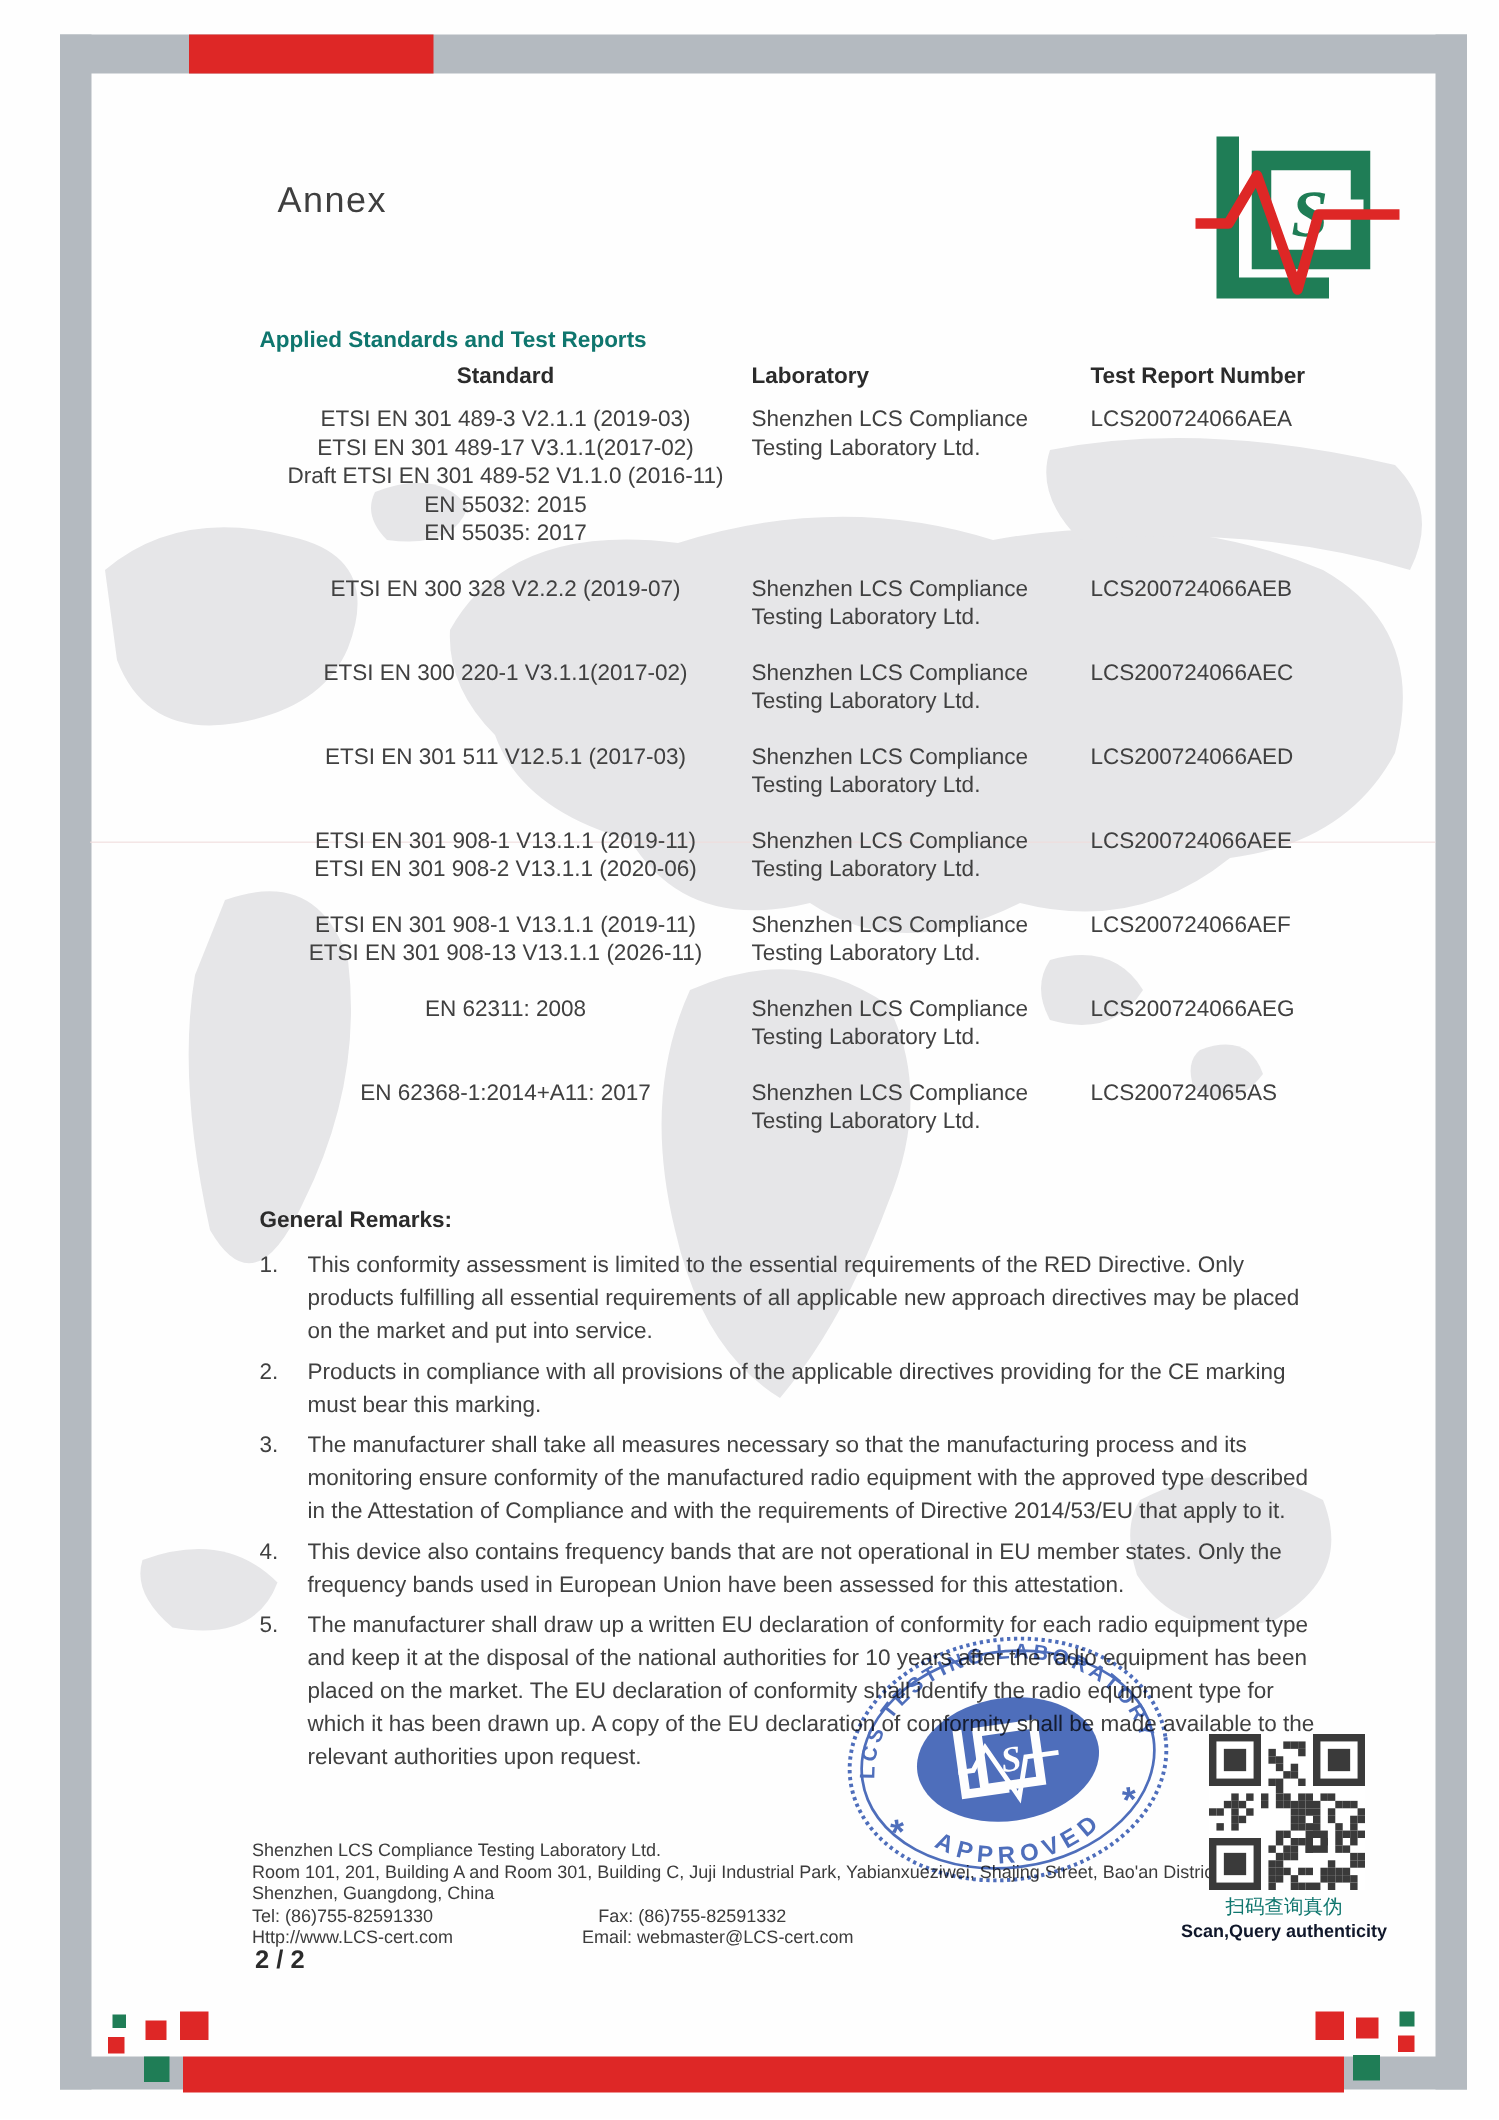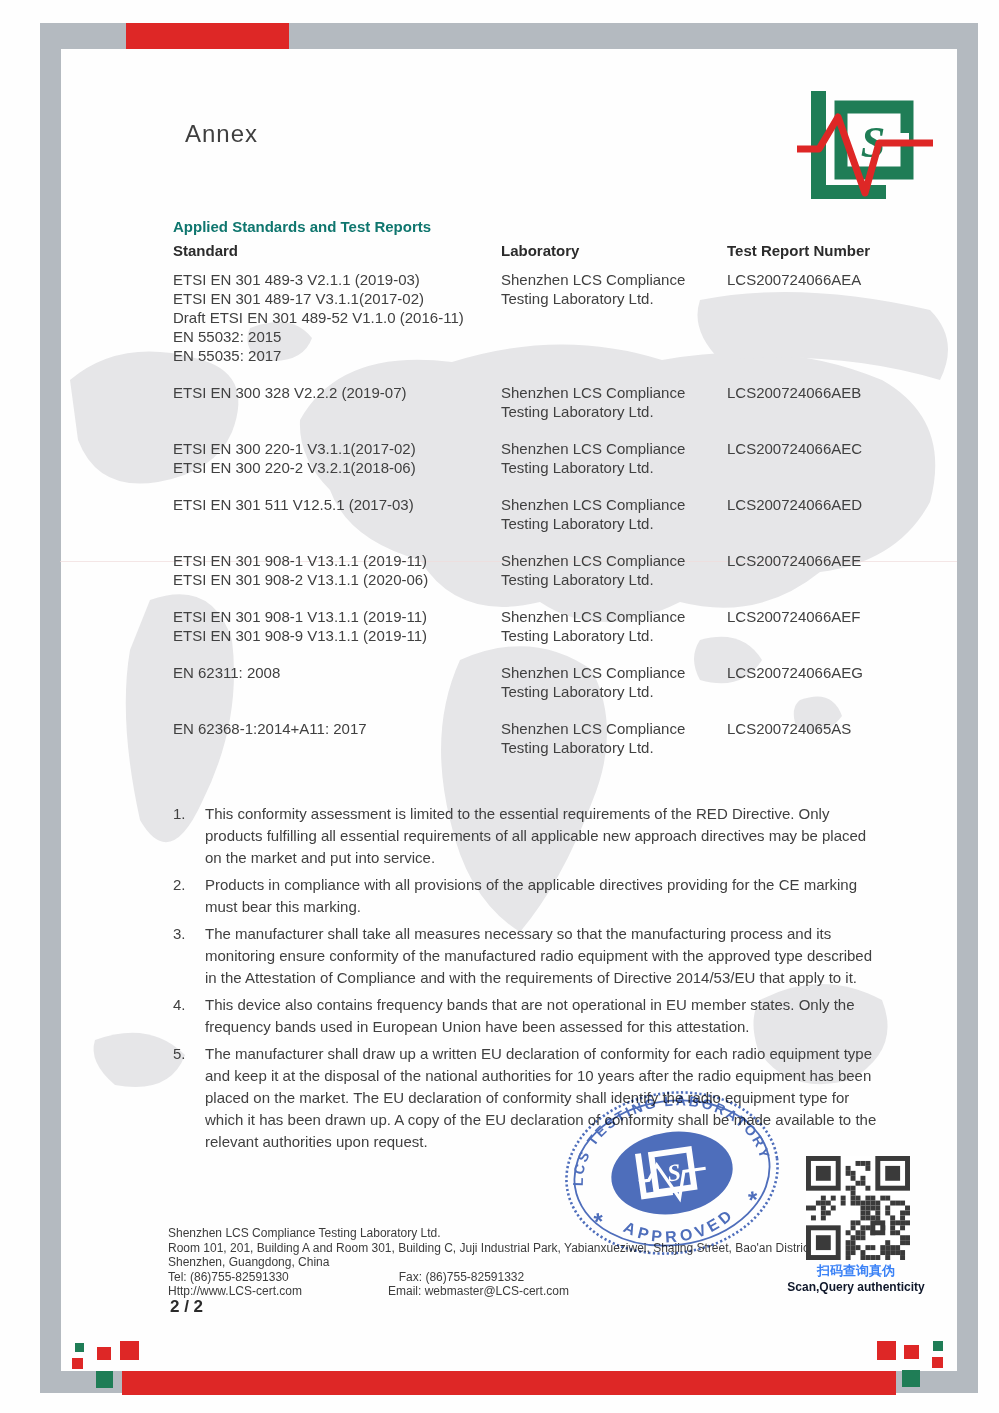--- a/index.html
+++ b/index.html
@@ -10,36 +10,36 @@
   .bar{position:absolute;background:#b4bac0;}
   .redbar{position:absolute;background:#de2726;}
   .sq-red{position:absolute;background:#de2726;}
   .sq-green{position:absolute;background:#1f7d56;}
   
   #annex-title{left:185px;top:120px;font-size:24px;letter-spacing:1px;color:#3f3f3f;}
   #section-title{left:173px;top:218px;font-size:15px;font-weight:bold;color:#0f766e;}
   #std-table{left:173px;top:241px;width:786px;font-size:15px;line-height:19px;color:#404040;}
   .thead{display:flex;font-weight:bold;color:#2b2b2b;margin-bottom:10px;}
   .trow{display:flex;margin-bottom:18px;}
-  .c1{width:328px;flex:none;}
+  .c1{width:328px;flex:none;text-align:center;}
   .c2{width:226px;flex:none;padding-right:20px;box-sizing:border-box;}
   .c3{flex:1;}
   #remarks{left:173px;top:803px;width:712px;font-size:15px;line-height:22px;color:#404040;}
   #remarks-title{font-weight:bold;color:#2b2b2b;margin-bottom:8px;}
   .remark{display:flex;margin-bottom:5px;}
   .remark .num{width:32px;flex:none;}
   .remark .txt{width:680px;}
   
   #footer{left:168px;top:1226px;font-size:12px;line-height:14.6px;color:#3c3c3c;}
   .frow span.f2{display:inline-block;margin-left:62px;padding-left:48px;}
   #page-num{left:170px;top:1297px;font-size:17px;font-weight:bold;color:#2b2b2b;}
   
   #qr-wrap{left:806px;top:1156px;width:104px;height:104px;background:#ffffff;z-index:6;}
   #qr-caption{left:772px;top:1262px;width:168px;text-align:center;z-index:6;}
-  #qr-caption .zh{font-size:13px;font-weight:bold;color:#3b82f6;}
+  #qr-caption .zh{font-size:13px;font-weight:normal;color:#0f766e;}
   #qr-caption .en{font-size:12px;font-weight:bold;color:#0f172a;}
   #stamp{left:556px;top:1082px;z-index:5;opacity:.85;mix-blend-mode:multiply;}
   #watermark{left:0;top:0;z-index:0;}
   .layer{position:absolute;z-index:2;}
   #scan-line{left:60px;top:561px;width:897px;height:1px;background:#efdcdc;opacity:.7;z-index:1;}
 </style>
 </head>
 <body>
 
 <div id="page">
@@ -113,21 +113,20 @@
         <div class="trow">
           <div class="c1">
             <div>ETSI EN 300 328 V2.2.2 (2019-07)</div>
           </div>
           <div class="c2">Shenzhen LCS Compliance Testing Laboratory Ltd.</div>
           <div class="c3">LCS200724066AEB</div>
         </div>
         <div class="trow">
           <div class="c1">
             <div>ETSI EN 300 220-1 V3.1.1(2017-02)</div>
-            <div>ETSI EN 300 220-2 V3.2.1(2018-06)</div>
           </div>
           <div class="c2">Shenzhen LCS Compliance Testing Laboratory Ltd.</div>
           <div class="c3">LCS200724066AEC</div>
         </div>
         <div class="trow">
           <div class="c1">
             <div>ETSI EN 301 511 V12.5.1 (2017-03)</div>
           </div>
           <div class="c2">Shenzhen LCS Compliance Testing Laboratory Ltd.</div>
           <div class="c3">LCS200724066AED</div>
@@ -136,21 +135,21 @@
           <div class="c1">
             <div>ETSI EN 301 908-1 V13.1.1 (2019-11)</div>
             <div>ETSI EN 301 908-2 V13.1.1 (2020-06)</div>
           </div>
           <div class="c2">Shenzhen LCS Compliance Testing Laboratory Ltd.</div>
           <div class="c3">LCS200724066AEE</div>
         </div>
         <div class="trow">
           <div class="c1">
             <div>ETSI EN 301 908-1 V13.1.1 (2019-11)</div>
-            <div>ETSI EN 301 908-9 V13.1.1 (2019-11)</div>
+            <div>ETSI EN 301 908-13 V13.1.1 (2026-11)</div>
           </div>
           <div class="c2">Shenzhen LCS Compliance Testing Laboratory Ltd.</div>
           <div class="c3">LCS200724066AEF</div>
         </div>
         <div class="trow">
           <div class="c1">
             <div>EN 62311: 2008</div>
           </div>
           <div class="c2">Shenzhen LCS Compliance Testing Laboratory Ltd.</div>
           <div class="c3">LCS200724066AEG</div>
@@ -159,20 +158,21 @@
           <div class="c1">
             <div>EN 62368-1:2014+A11: 2017</div>
           </div>
           <div class="c2">Shenzhen LCS Compliance Testing Laboratory Ltd.</div>
           <div class="c3">LCS200724065AS</div>
         </div>
       </div>
   </div>
 
   <div id="remarks" class="abs layer">
+    <div id="remarks-title">General Remarks:</div>
     <div>
         <div class="remark">
           <span class="num">1.</span>
           <span class="txt">This conformity assessment is limited to the essential requirements of the RED Directive. Only products fulfilling all essential requirements of all applicable new approach directives may be placed on the market and put into service.</span>
         </div>
         <div class="remark">
           <span class="num">2.</span>
           <span class="txt">Products in compliance with all provisions of the applicable directives providing for the CE marking must bear this marking.</span>
         </div>
         <div class="remark">

